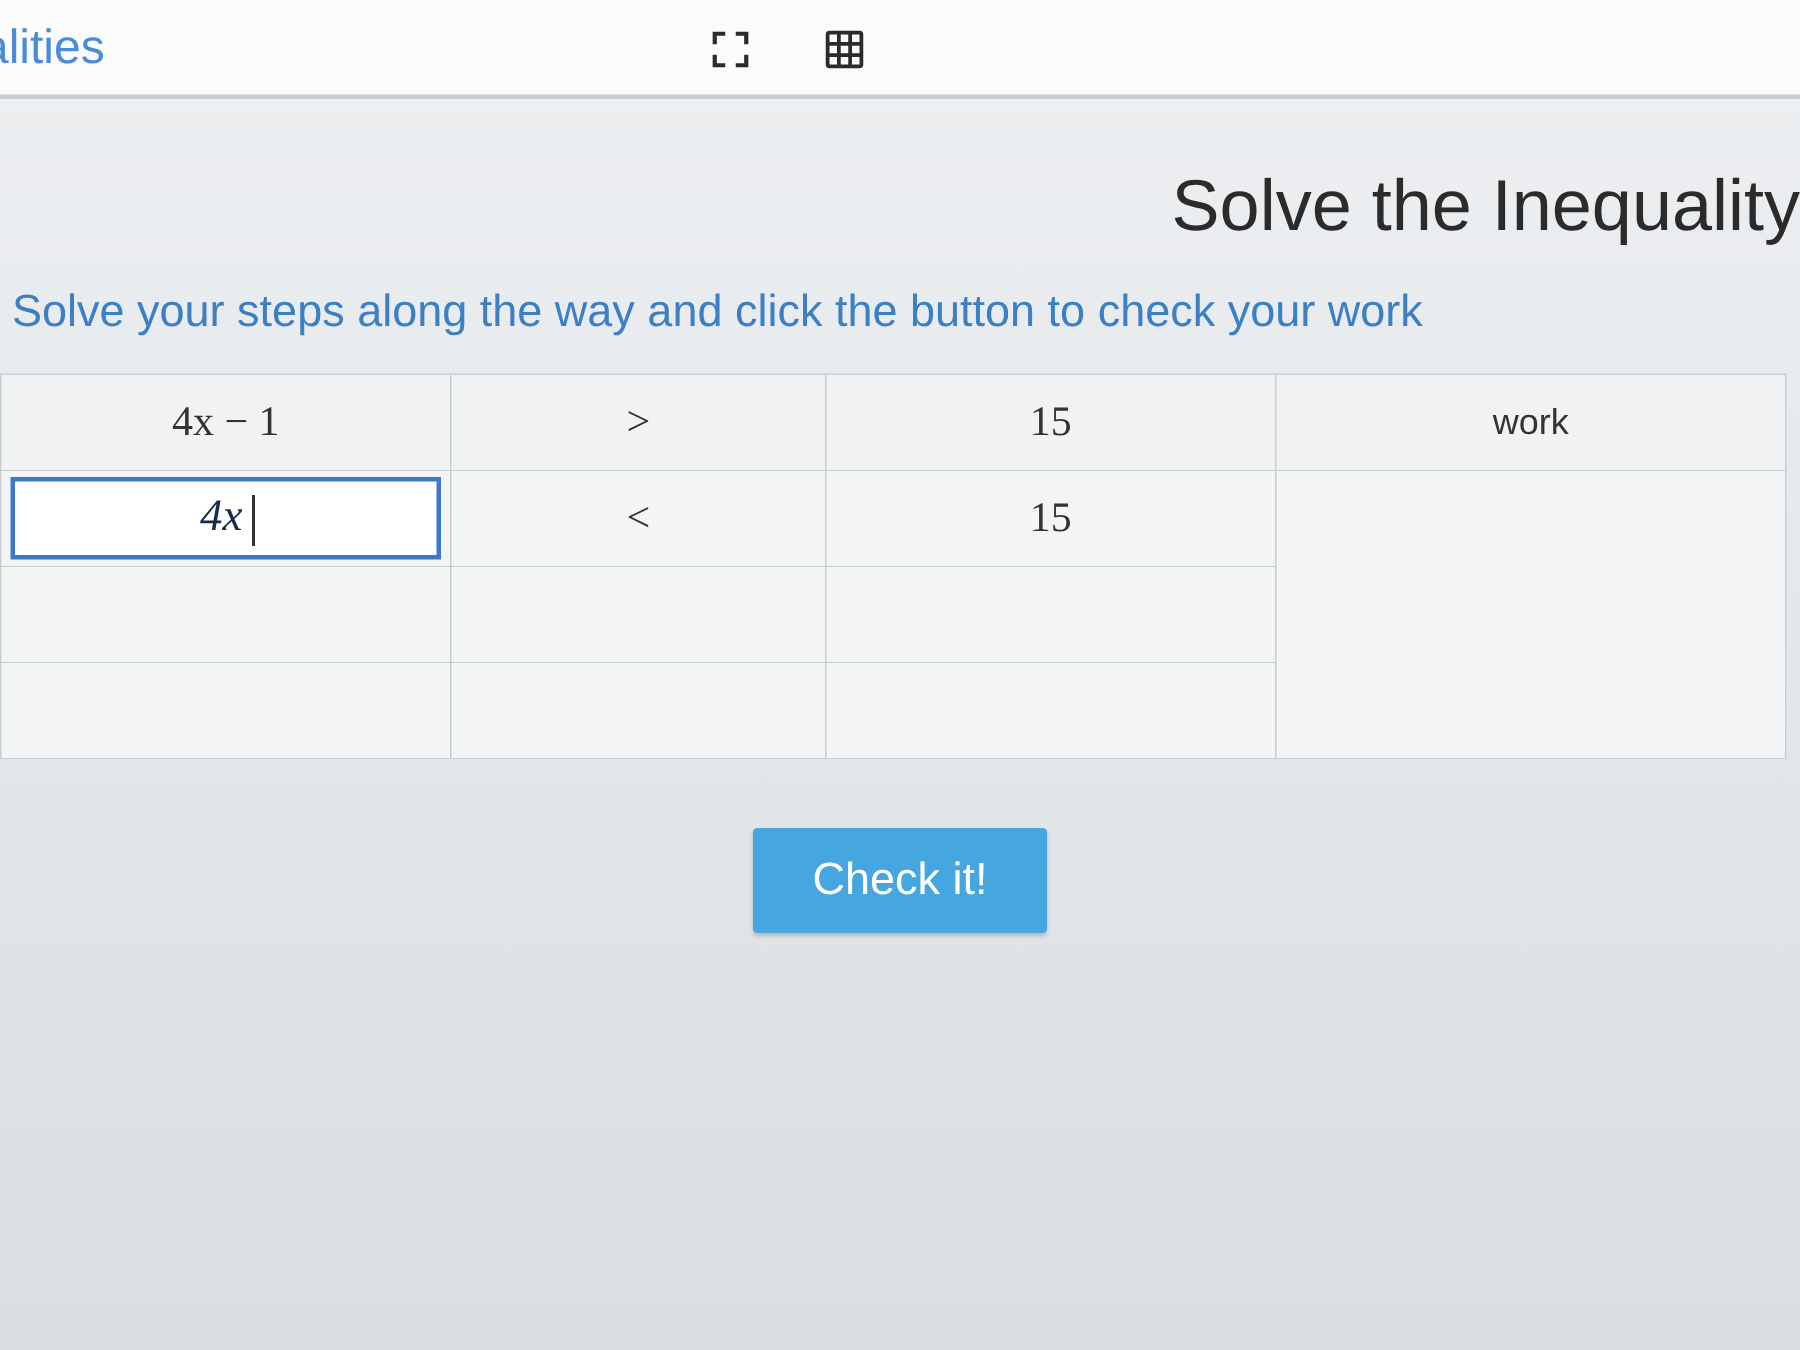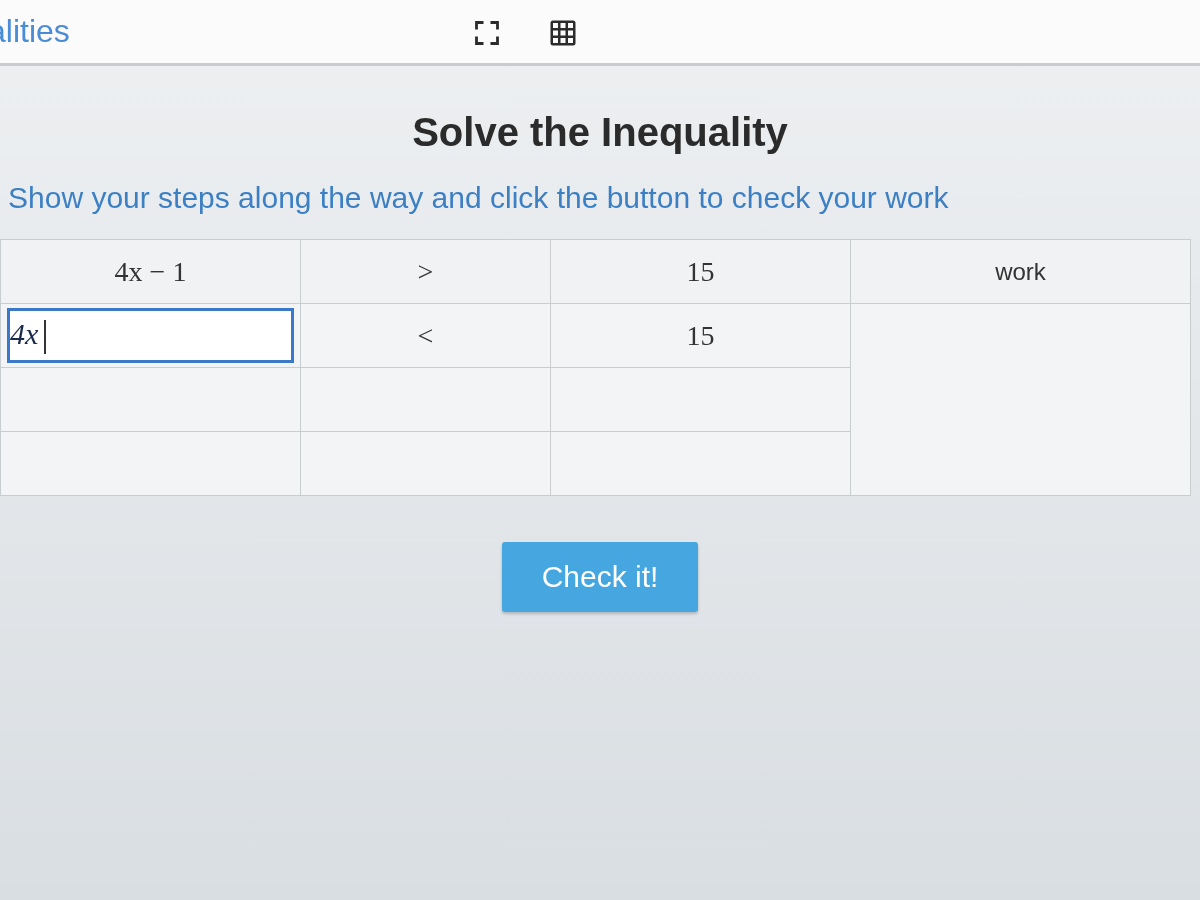--- a/index.html
+++ b/index.html
@@ -44,24 +44,24 @@
     display: flex; align-items: center; justify-content: center;
     color: #3a3a3a;
     cursor: pointer;
   }
   .content {
     position: absolute;
     top: 80px; left: 0; right: 0; bottom: 0;
     padding-top: 30px;
   }
   .title {
-    text-align: center;
-    font-size: 40px;
+    text-align: right;
+    font-size: 48px;
     color: #2b2b2b;
-    font-weight: 700;
+    font-weight: 400;
     margin: 0 0 26px 0;
   }
   .subtitle {
     font-size: 30px;
     color: #3b7fc4;
     font-weight: 500;
     margin: 0 0 24px 8px;
   }
   table.worktable {
     border-collapse: collapse;
@@ -94,20 +94,21 @@
     font-size: 24px;
   }
   td.tall { height: 120px; }
   .active-cell-wrap {
     position: absolute;
     top: 4px; bottom: 4px; left: 6px; right: 6px;
     border: 3px solid #3b78c9;
     background: #fff;
     display: flex;
     align-items: center;
+    justify-content: center;
   }
   .active-cell-wrap .math-input {
     font-family: Georgia, 'Times New Roman', serif;
     font-size: 30px;
     font-style: italic;
     color: #1a2a4a;
     position: relative;
   }
   .caret {
     display: inline-block;
@@ -175,21 +176,21 @@
           <line x1="3" y1="15" x2="21" y2="15"></line>
           <line x1="9" y1="3" x2="9" y2="21"></line>
           <line x1="15" y1="3" x2="15" y2="21"></line>
         </svg>
       </div>
     </div>
   </div>
 
   <div class="content">
     <h1 class="title">Solve the Inequality</h1>
-    <div class="subtitle">Show your steps along the way and click the button to check your work</div>
+    <div class="subtitle">Solve your steps along the way and click the button to check your work</div>
 
     <table class="worktable">
       <colgroup>
         <col class="c-lhs">
           <col class="c-op">
           <col class="c-rhs">
           <col class="c-check">
       </colgroup>
       <thead>
         <tr>

